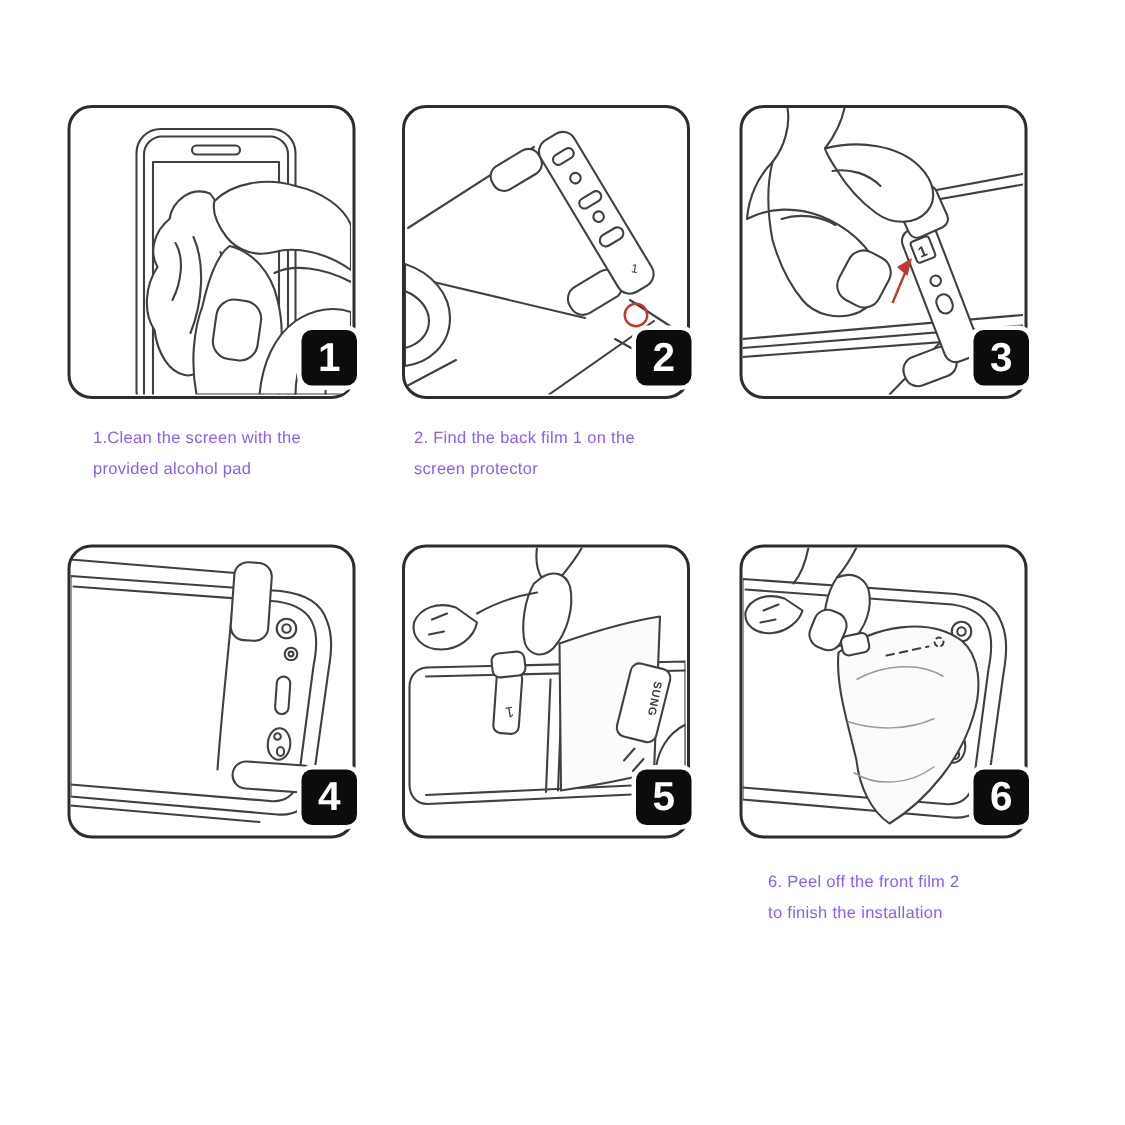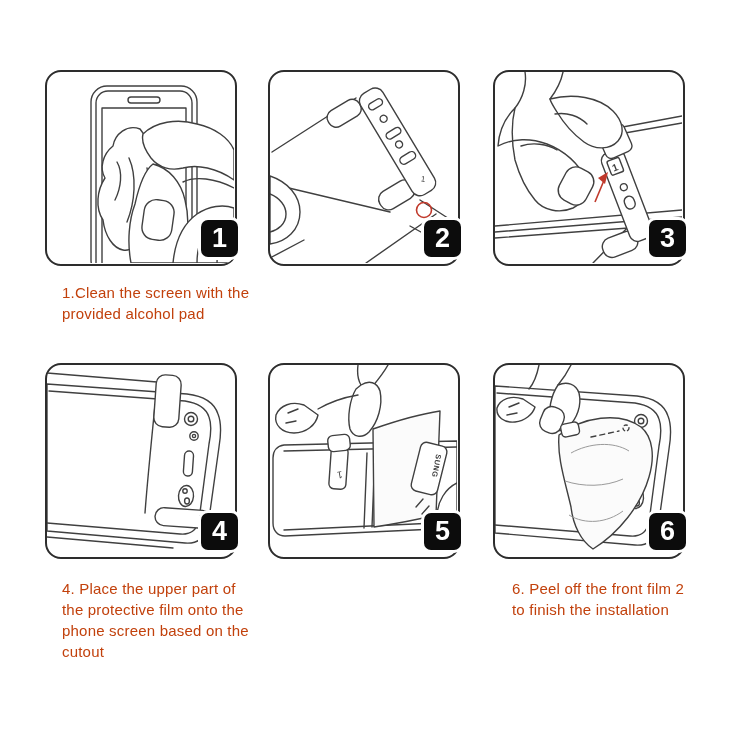--- a/index.html
+++ b/index.html
@@ -6,22 +6,22 @@
   #stage{position:relative;width:750px;height:750px;background:#ffffff;
          font-family:"Liberation Sans", sans-serif;overflow:hidden;}
   .panel{position:absolute;width:192px;height:196px;box-sizing:border-box;
          border:2.5px solid #2d2d2d;border-radius:16px;background:#ffffff;}
   .art{position:absolute;inset:0;overflow:hidden;border-radius:13px;}
   .art svg{display:block;}
   .badge{position:absolute;right:-3px;bottom:7px;width:37px;height:37px;
          background:#0c0c0c;border-radius:7px;color:#ffffff;
          font-weight:bold;font-size:27px;line-height:37px;text-align:center;
          box-shadow:0 0 0 3px #ffffff;}
-  .caption{position:absolute;width:218px;font-size:15px;line-height:21px;
-           color:#c2410c;white-space:pre-line;letter-spacing:0.2px;}
+  .caption{position:absolute;width:218px;font-size:11px;line-height:21px;
+           color:#8b5cf6;white-space:pre-line;letter-spacing:0.2px;}
   
   svg .ln{fill:none;stroke:#404040;stroke-width:1.4;stroke-linecap:round;stroke-linejoin:round;}
   svg .wh{fill:#ffffff;stroke:#404040;stroke-width:1.4;stroke-linecap:round;stroke-linejoin:round;}
   svg .soft{fill:#fbfbfb;stroke:#404040;stroke-width:1.4;stroke-linejoin:round;}
   svg .thin{fill:none;stroke:#9a9a9a;stroke-width:1;}
   svg .red{stroke:#c0392b;fill:none;stroke-width:1.6;}
   svg .redfill{fill:#c0392b;stroke:none;}
   svg text{font-family:"Liberation Sans", sans-serif;fill:#3d3d3d;}
 </style>
 </head>
@@ -234,20 +234,18 @@
           <rect class="wh" x="66" y="58" width="18" height="13" rx="4" transform="rotate(-12 75 64)"></rect>
         </g>
         <text font-size="11" transform="translate(165,148) rotate(185)">2</text>
       </svg>
     </div>
     <div class="badge">6</div>
   </div>
 
   <div class="caption" style="left:62px;top:282px;">1.Clean the screen with the
 provided alcohol pad</div>
-  <div class="caption" style="left:62px;top:578px;">4. Place the upper part of
-the protective film onto the
-phone screen based on the
-cutout</div>
+  <div class="caption" style="left:276px;top:282px;">2. Find the back film 1 on the
+screen protector</div>
   <div class="caption" style="left:512px;top:578px;">6. Peel off the front film 2
 to finish the installation</div>
 
 </div>
 
 </body></html>

